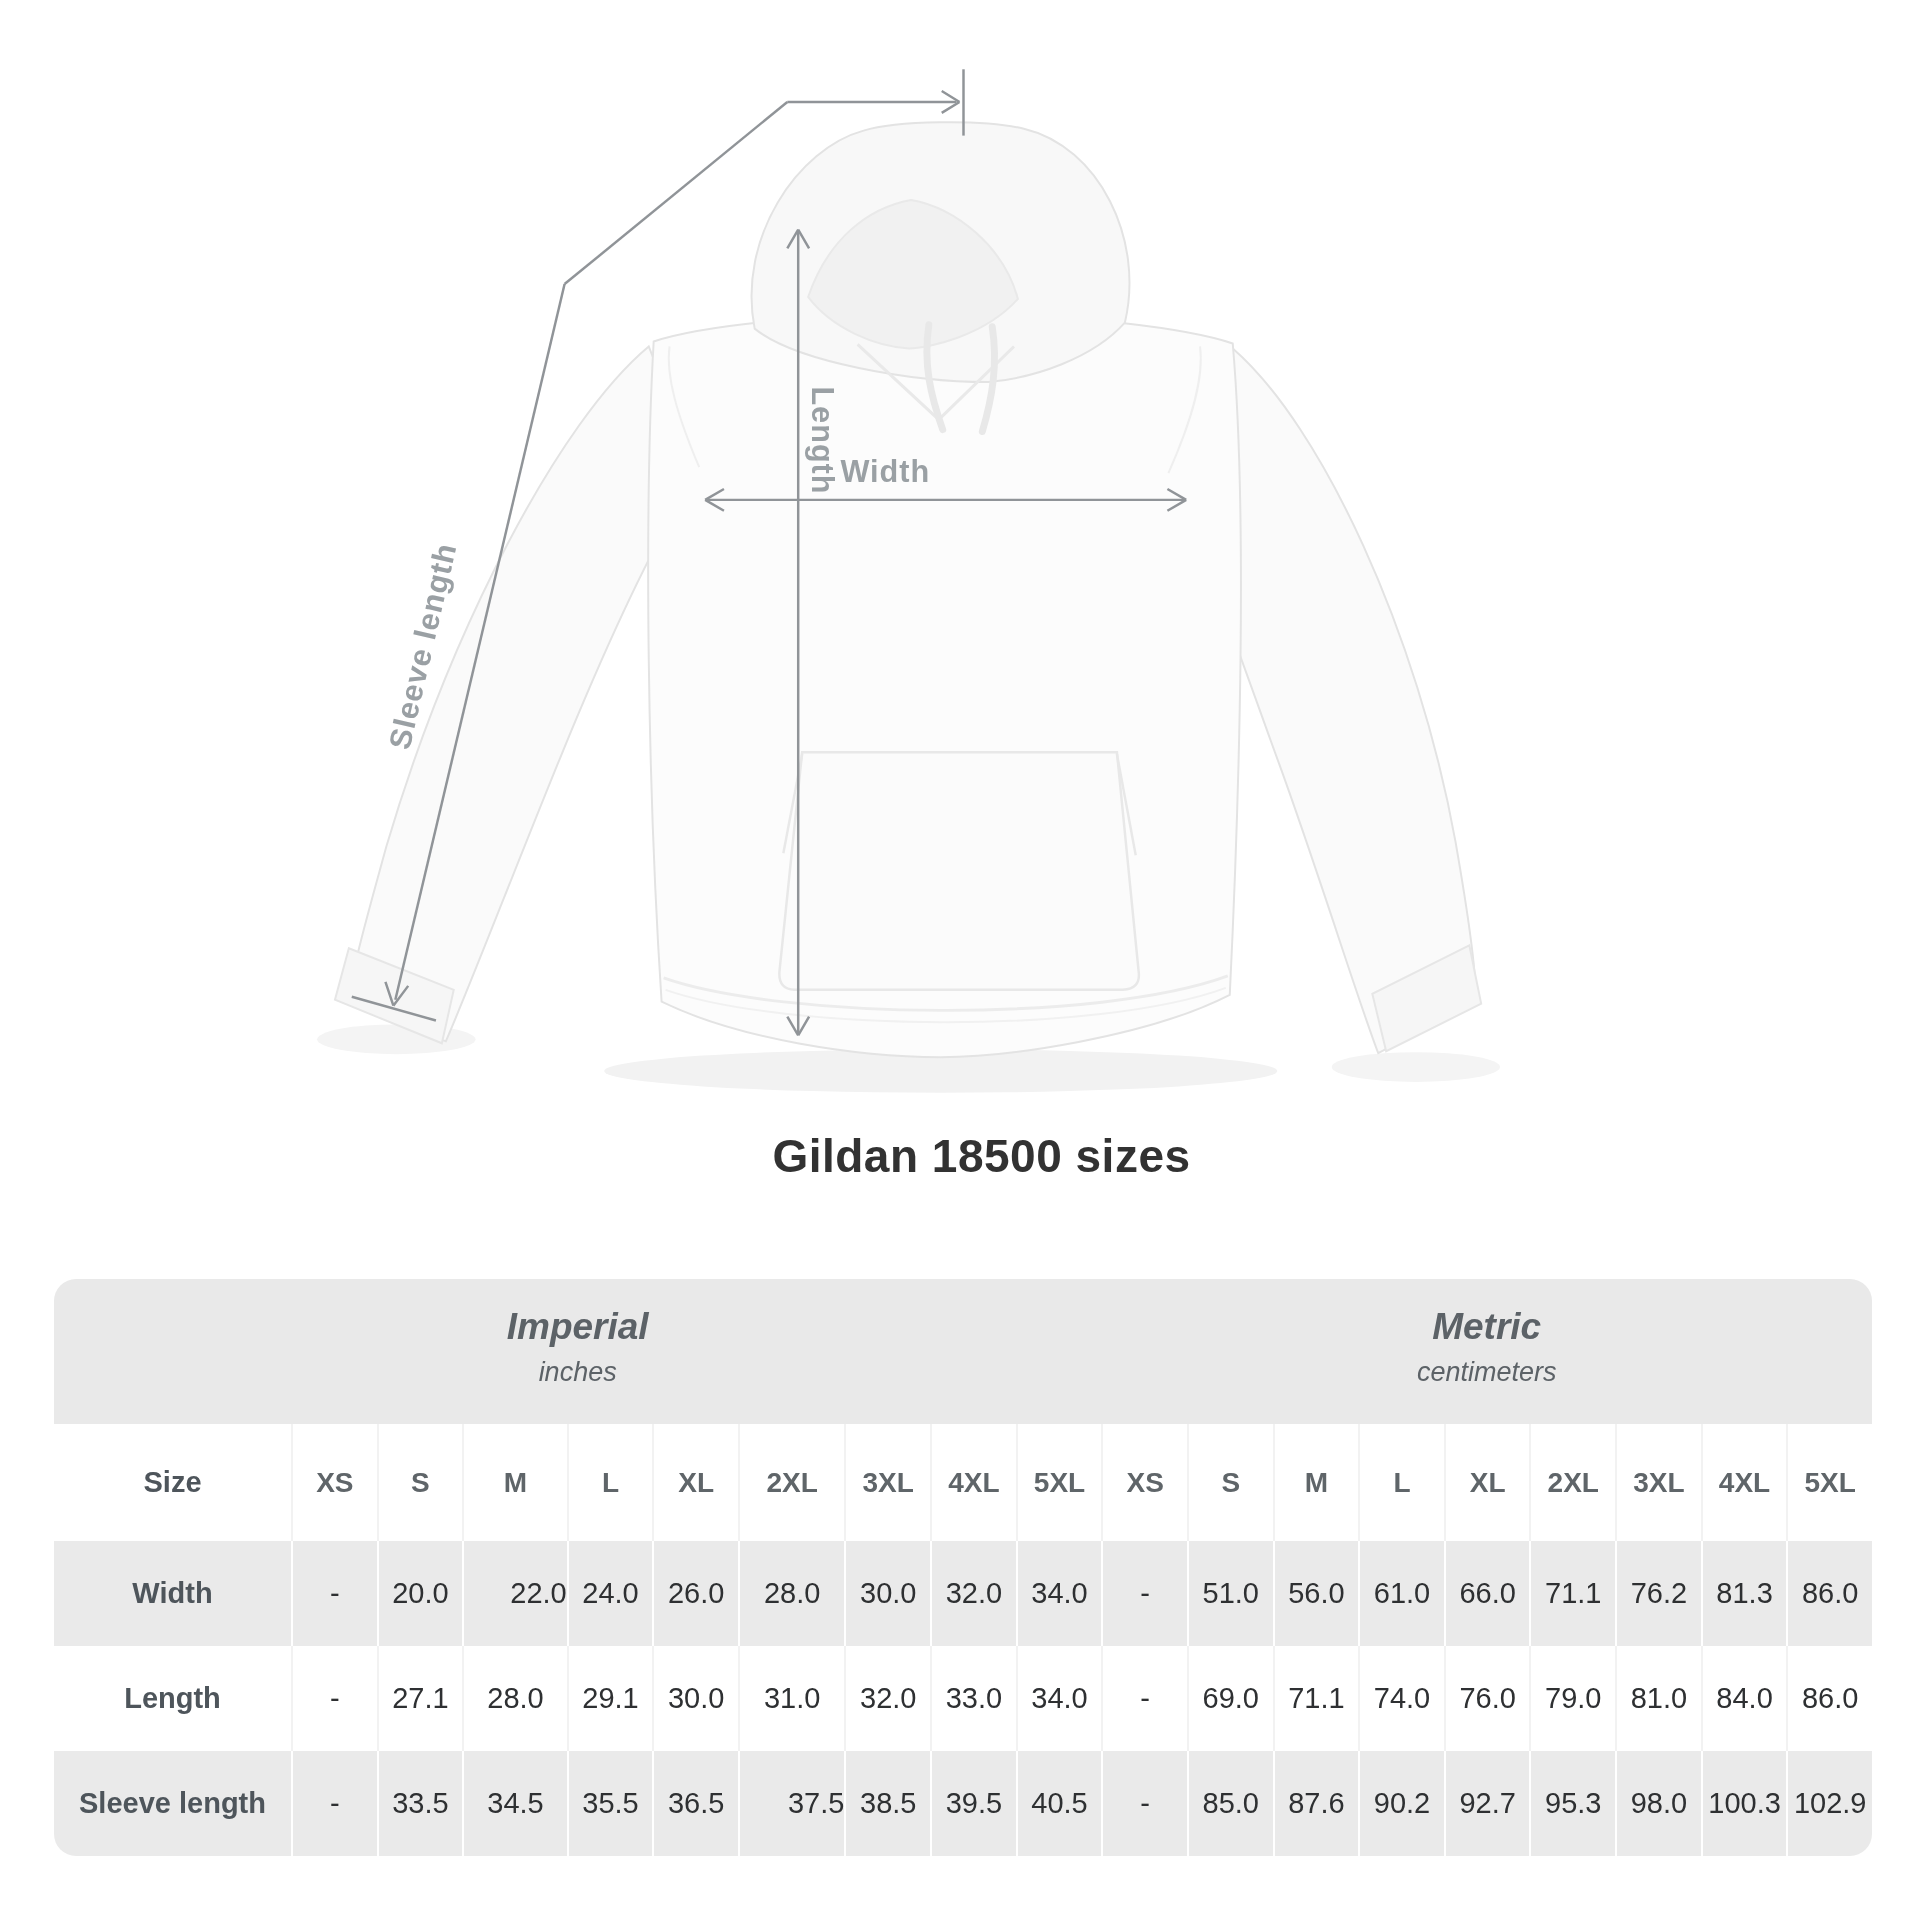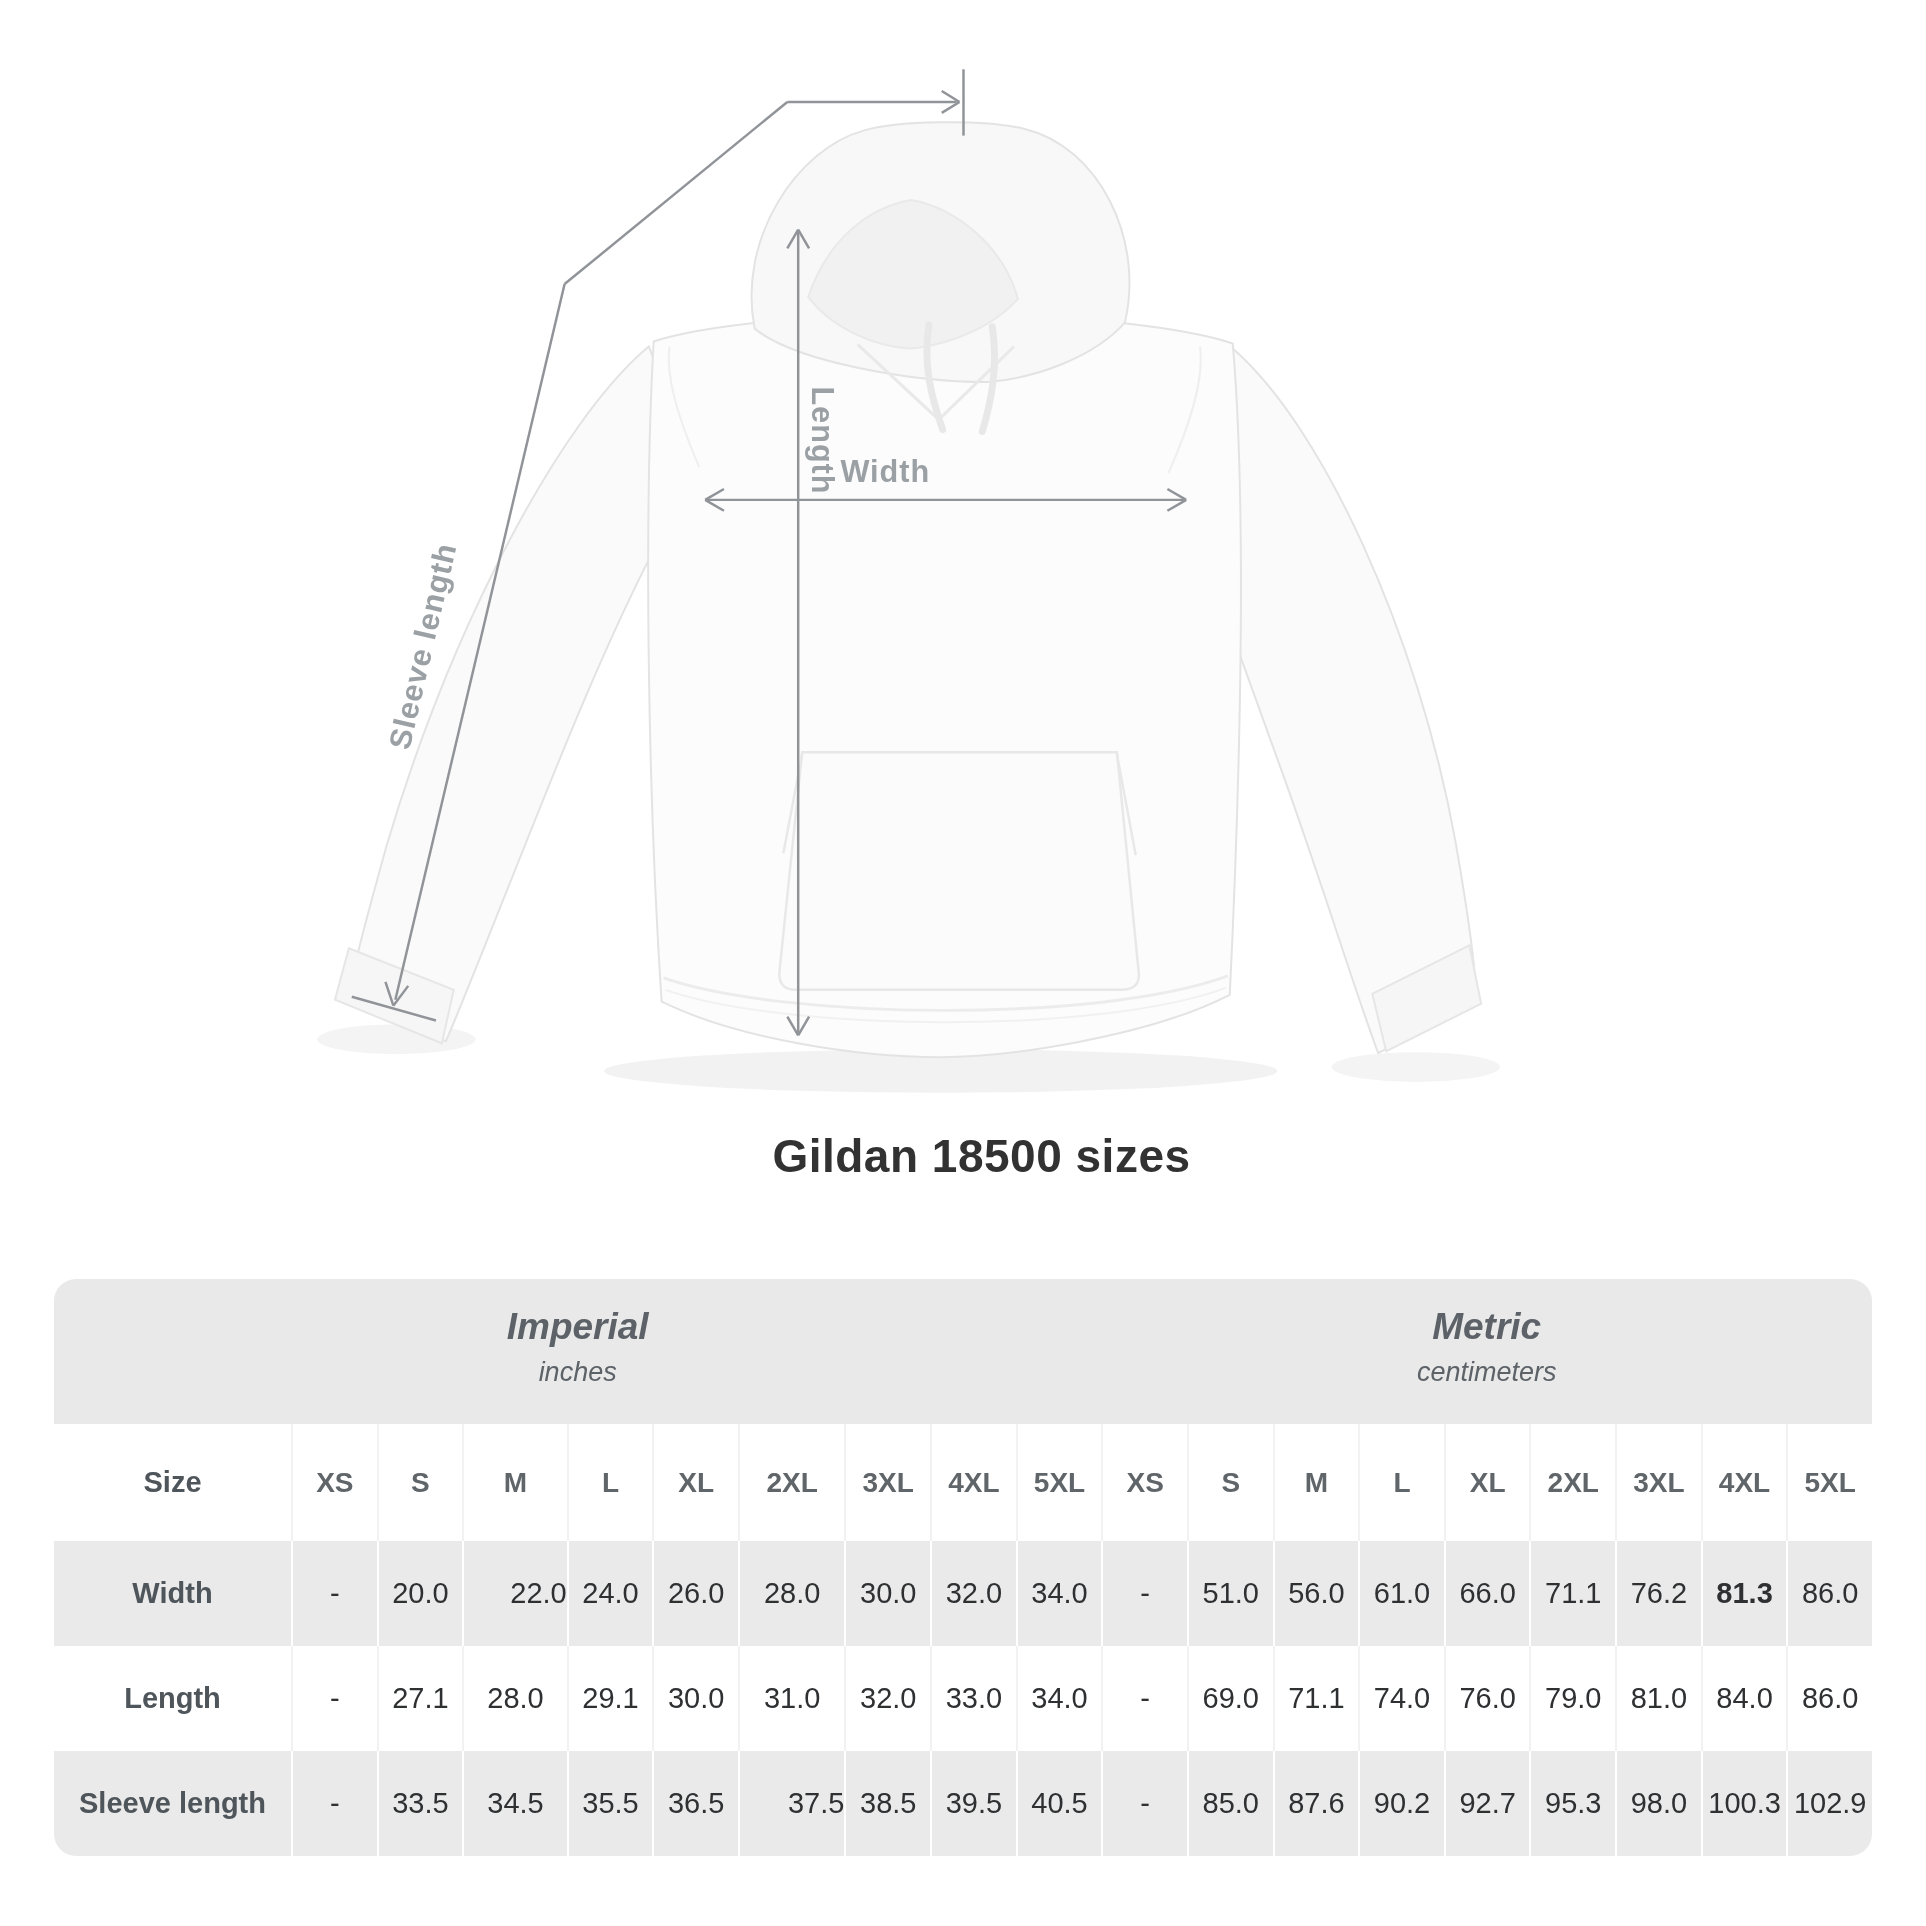--- a/index.html
+++ b/index.html
@@ -148,21 +148,21 @@
       <div class="d-cell gray" style="grid-area: 3 / 8;">30.0</div>
       <div class="d-cell gray" style="grid-area: 3 / 9;">32.0</div>
       <div class="d-cell gray" style="grid-area: 3 / 10;">34.0</div>
       <div class="d-cell gray" style="grid-area: 3 / 11;">-</div>
       <div class="d-cell gray" style="grid-area: 3 / 12;">51.0</div>
       <div class="d-cell gray" style="grid-area: 3 / 13;">56.0</div>
       <div class="d-cell gray" style="grid-area: 3 / 14;">61.0</div>
       <div class="d-cell gray" style="grid-area: 3 / 15;">66.0</div>
       <div class="d-cell gray" style="grid-area: 3 / 16;">71.1</div>
       <div class="d-cell gray" style="grid-area: 3 / 17;">76.2</div>
-      <div class="d-cell gray" style="grid-area: 3 / 18; font-weight: bold;">81.3</div>
+      <div class="d-cell gray" style="grid-area: 3 / 18;">81.3</div>
       <div class="d-cell gray" style="grid-area: 3 / 19;">86.0</div>
       <div class="rl white" style="grid-area: 4 / 1;">Length</div>
       <div class="d-cell white" style="grid-area: 4 / 2;">-</div>
       <div class="d-cell white" style="grid-area: 4 / 3;">27.1</div>
       <div class="d-cell white" style="grid-area: 4 / 4;">28.0</div>
       <div class="d-cell white" style="grid-area: 4 / 5;">29.1</div>
       <div class="d-cell white" style="grid-area: 4 / 6;">30.0</div>
       <div class="d-cell white" style="grid-area: 4 / 7;">31.0</div>
       <div class="d-cell white" style="grid-area: 4 / 8;">32.0</div>
       <div class="d-cell white" style="grid-area: 4 / 9;">33.0</div>

